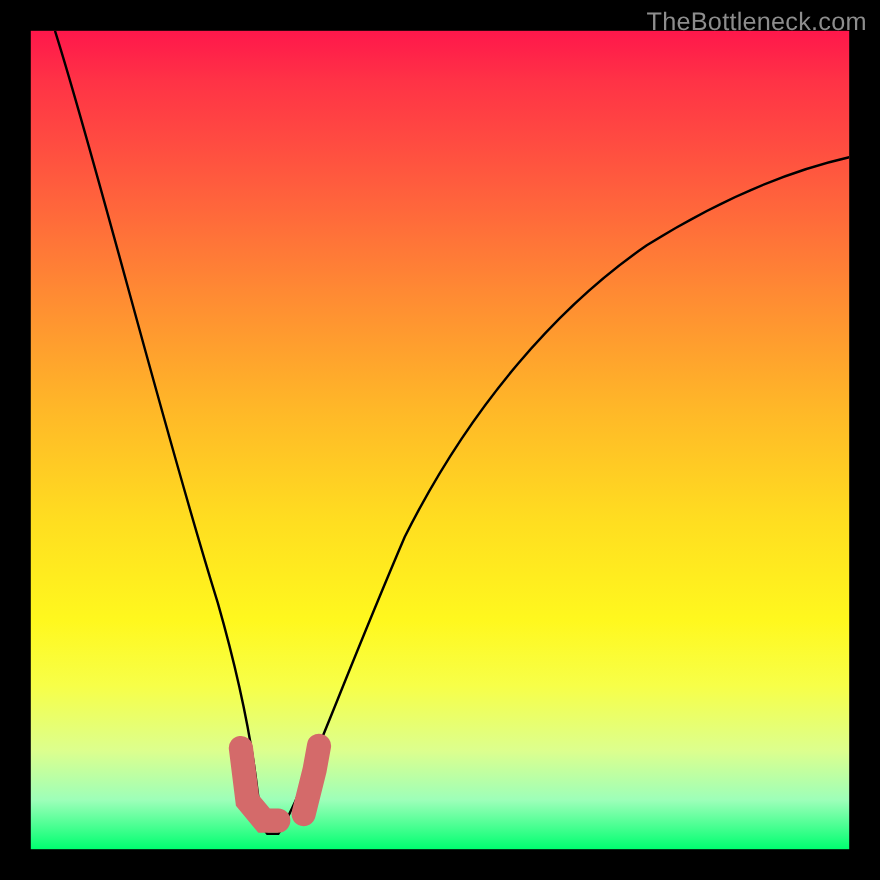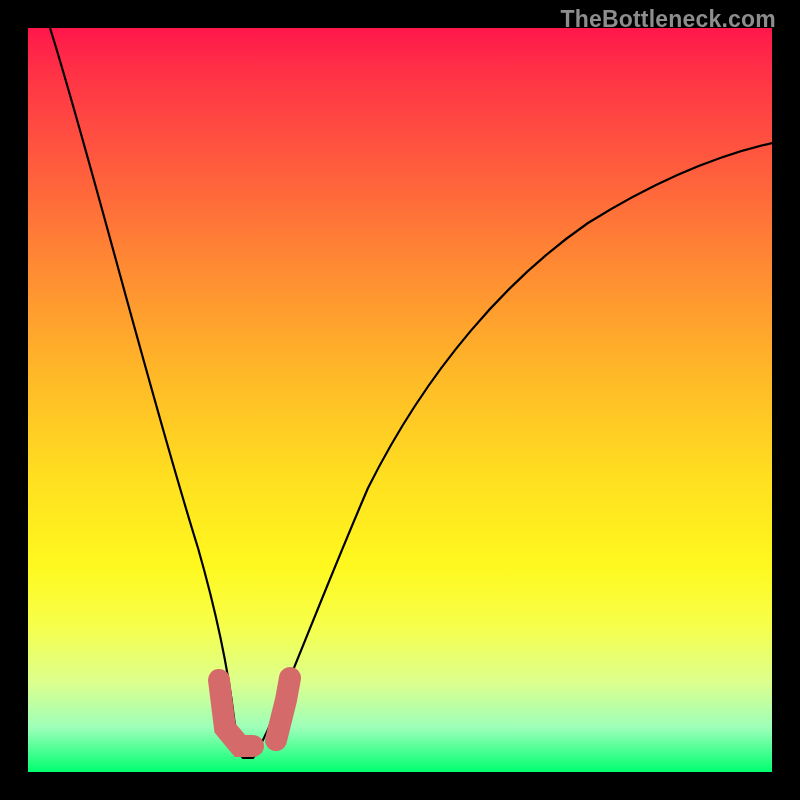--- a/index.html
+++ b/index.html
@@ -25,25 +25,25 @@
       #ffde20 60%,
       #fff81e 72%,
       #f7ff48 80%,
       #dcff8e 88%,
       #9dffb9 94%,
       #00ff70 100%);
   }
   .watermark {
     position: absolute;
     top: 6px;
-    right: 24px;
+    right: 12px;
     font-family: Arial, Helvetica, sans-serif;
     font-size: 23px;
     color: #8d8d8d;
-    font-weight: 700;
+    font-weight: 400;
     letter-spacing: 0.2px;
   }
   svg.plot {
     position: absolute;
     left: 0;
     top: 0;
     width: 744px;
     height: 744px;
   }
 </style>

